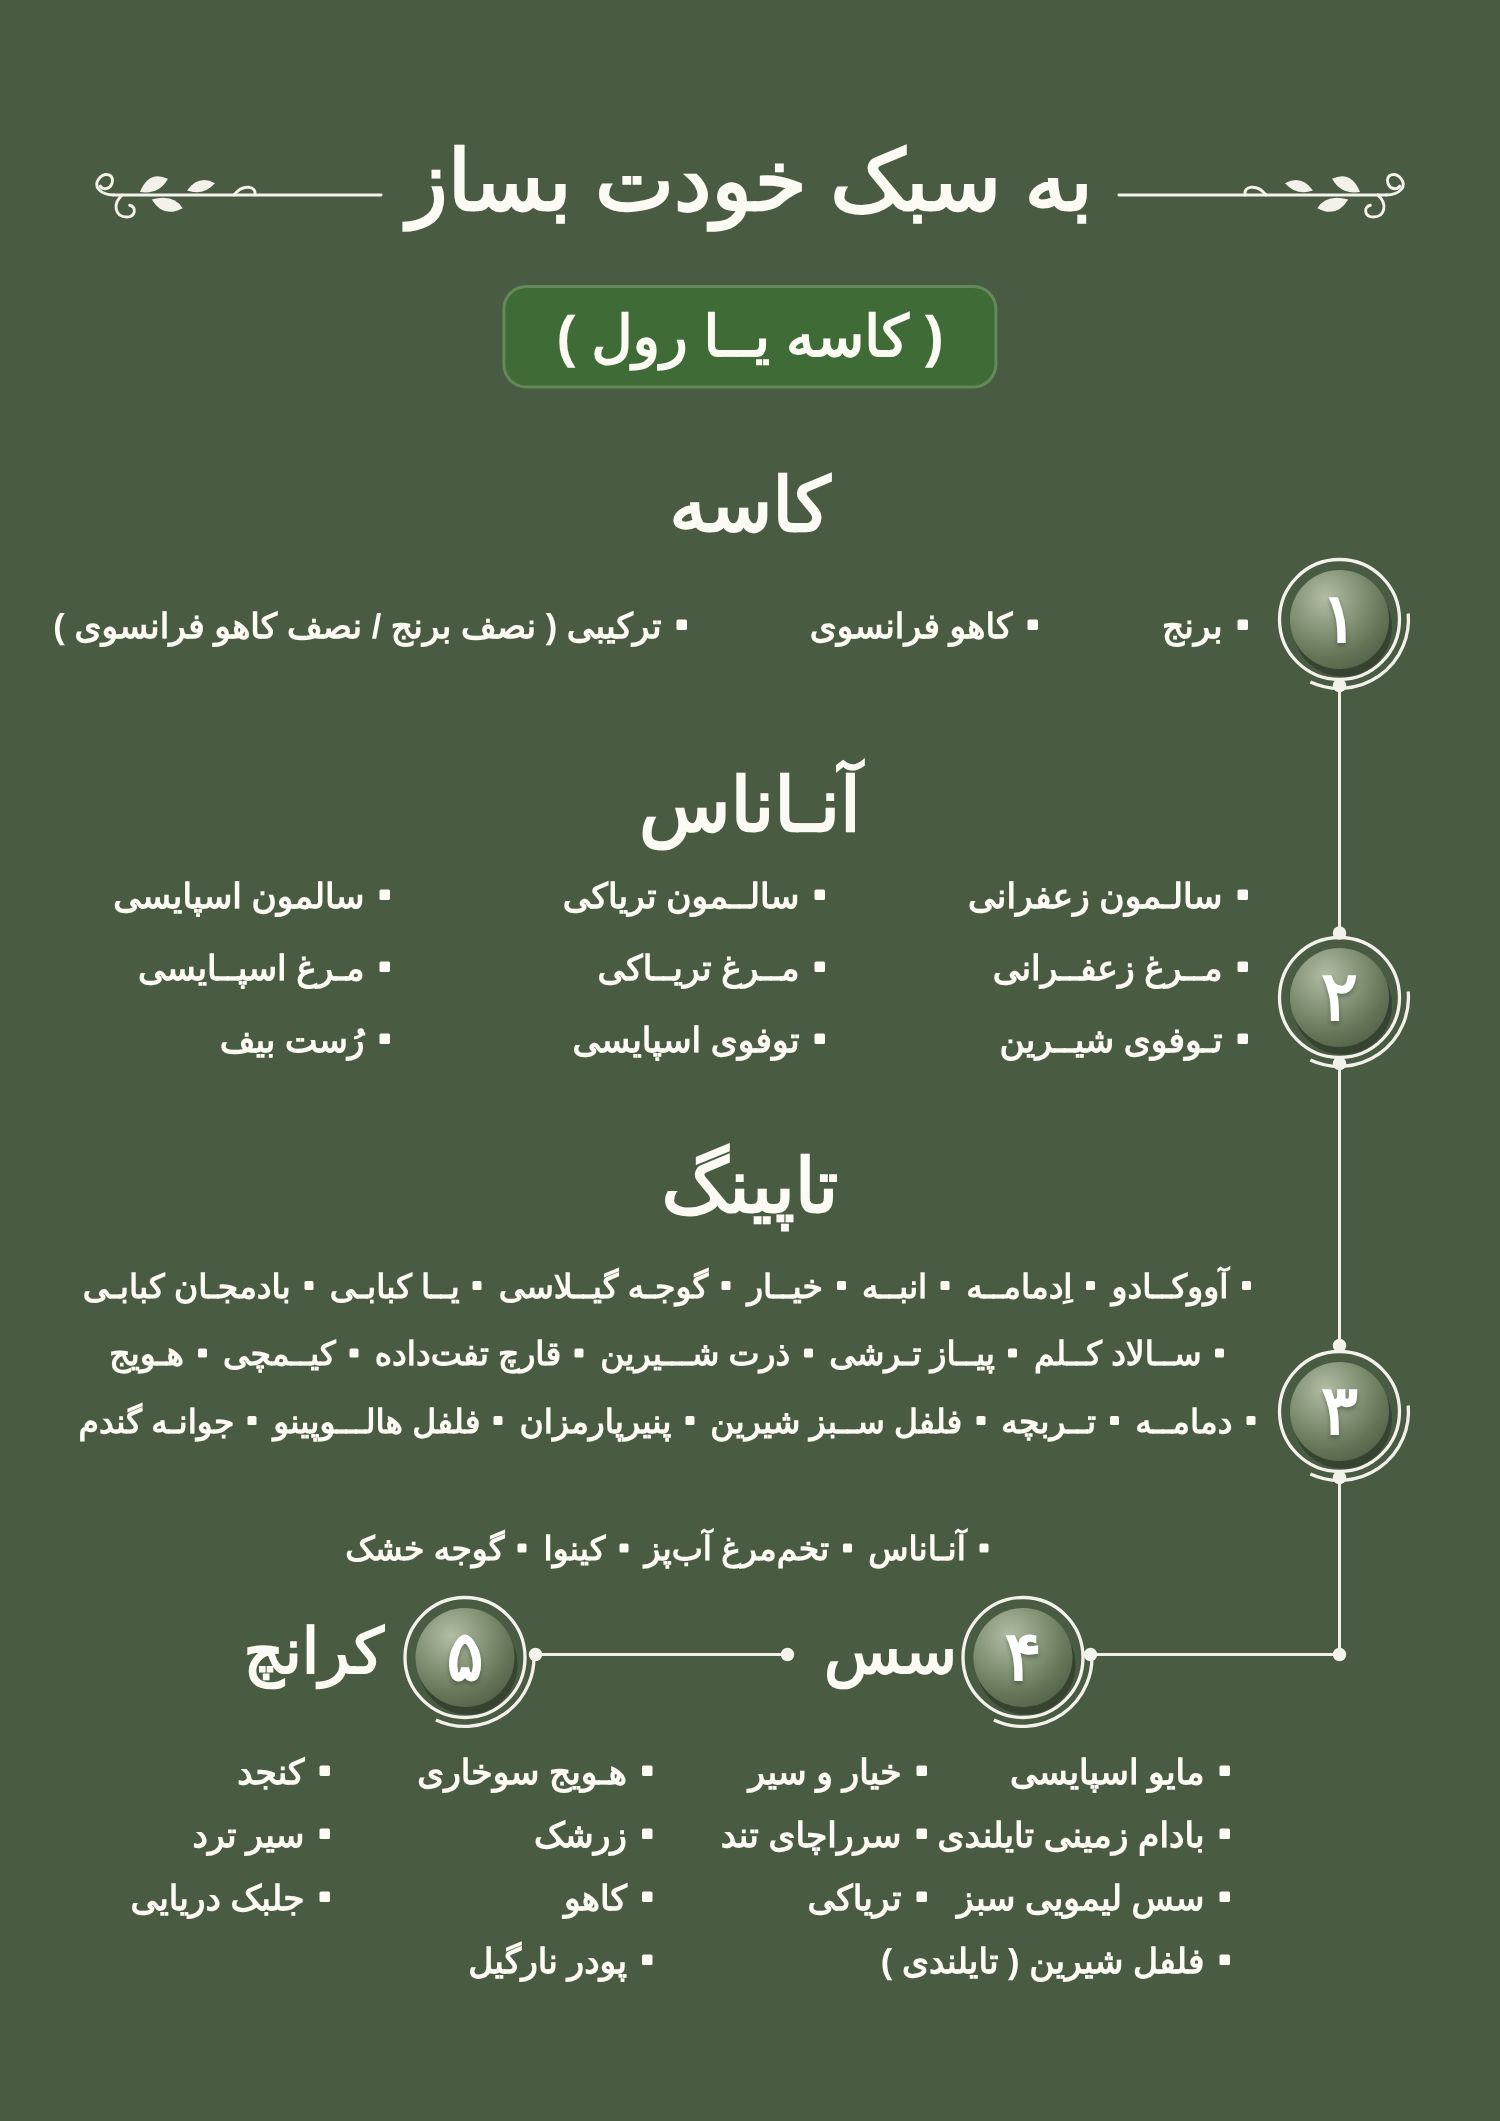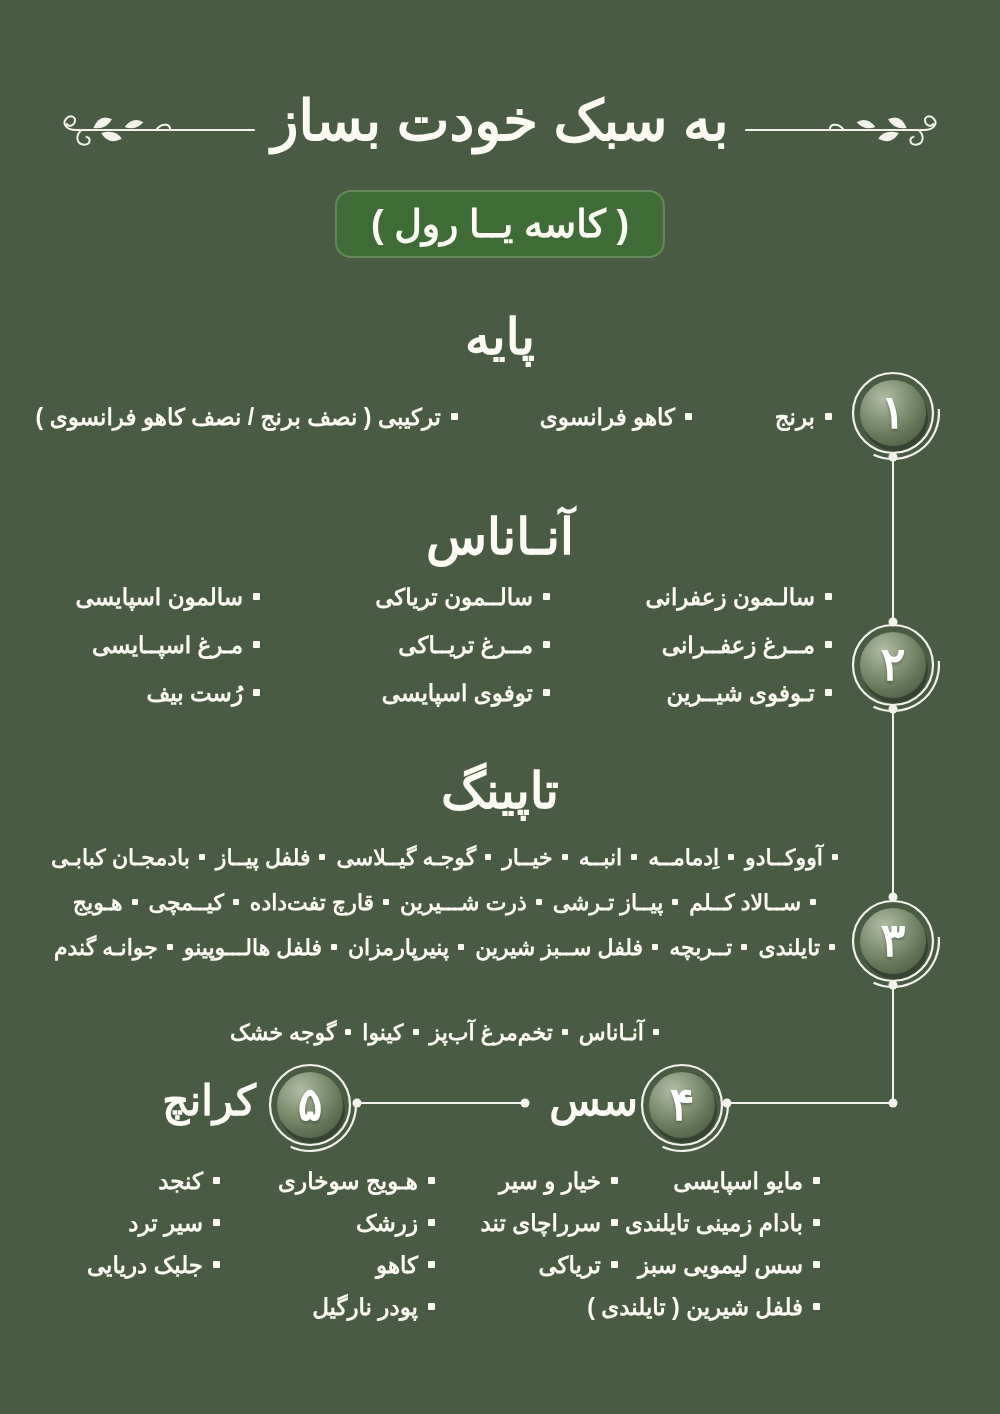--- a/index.html
+++ b/index.html
@@ -168,47 +168,47 @@
     <svg viewBox="0 0 100 100">
       <circle cx="52" cy="55" r="33" fill="rgba(20,30,15,0.38)"></circle>
       <circle cx="50" cy="50" r="40" fill="none" stroke="#f2f2ea" stroke-width="2.2"></circle>
       <path d="M 95.8 46 A 46 46 0 0 1 30.6 91.7" fill="none" stroke="#f2f2ea" stroke-width="2.2"></path>
       <circle cx="50" cy="50" r="33" fill="url(#sphereGrad)"></circle>
     </svg>
     <div class="num">۵</div>
   </div>
 
   
-  <div class="sec-title" style="top:308px;">پایه</div>
+  <div class="sec-title" style="top:308px;">کاسه</div>
   <div class="item" style="top:404px;right:168px;"><span class="sq"></span><span>برنج</span></div>
   <div class="item" style="top:404px;right:308px;"><span class="sq"></span><span>کاهو فرانسوی</span></div>
   <div class="item" style="top:404px;right:542px;"><span class="sq"></span><span>ترکیبی ( نصف برنج / نصف کاهو فرانسوی )</span></div>
 
   
   <div class="sec-title" style="top:508px;">آنـاناس</div>
   <div class="item" style="top:584px;right:168px;"><span class="sq"></span><span>سالـمون زعفرانی</span></div>
   <div class="item" style="top:632px;right:168px;"><span class="sq"></span><span>مــرغ زعفــرانی</span></div>
   <div class="item" style="top:680px;right:168px;"><span class="sq"></span><span>تـوفوی شیــرین</span></div>
   <div class="item" style="top:584px;right:450px;"><span class="sq"></span><span>سالــمون تریاکی</span></div>
   <div class="item" style="top:632px;right:450px;"><span class="sq"></span><span>مــرغ تریــاکی</span></div>
   <div class="item" style="top:680px;right:450px;"><span class="sq"></span><span>توفوی اسپایسی</span></div>
   <div class="item" style="top:584px;right:740px;"><span class="sq"></span><span>سالمون اسپایسی</span></div>
   <div class="item" style="top:632px;right:740px;"><span class="sq"></span><span>مـرغ اسپــایسی</span></div>
   <div class="item" style="top:680px;right:740px;"><span class="sq"></span><span>رُست بیف</span></div>
 
   
   <div class="sec-title" style="top:762px;">تاپینگ</div>
   <div class="topline" style="top:845px;">
-    <span class="sq"></span><span>آووکــادو</span><span class="sq"></span><span>اِدمامــه</span><span class="sq"></span><span>انبــه</span><span class="sq"></span><span>خیــار</span><span class="sq"></span><span>گوجـه گیــلاسی</span><span class="sq"></span><span>فلفل پیــاز</span><span class="sq"></span><span>بادمجـان کبابـی</span>
+    <span class="sq"></span><span>آووکــادو</span><span class="sq"></span><span>اِدمامــه</span><span class="sq"></span><span>انبــه</span><span class="sq"></span><span>خیــار</span><span class="sq"></span><span>گوجـه گیــلاسی</span><span class="sq"></span><span>یــا کبابـی</span><span class="sq"></span><span>بادمجـان کبابـی</span>
   </div>
   <div class="topline" style="top:890px;">
     <span class="sq"></span><span>ســالاد کــلم</span><span class="sq"></span><span>پیــاز تـرشی</span><span class="sq"></span><span>ذرت شـــیرین</span><span class="sq"></span><span>قارچ تفت‌داده</span><span class="sq"></span><span>کیــمچی</span><span class="sq"></span><span>هـویج</span>
   </div>
   <div class="topline" style="top:935px;">
-    <span class="sq"></span><span>تایلندی</span><span class="sq"></span><span>تــربچه</span><span class="sq"></span><span>فلفل ســبز شیرین</span><span class="sq"></span><span>پنیرپارمزان</span><span class="sq"></span><span>فلفل هالـــوپینو</span><span class="sq"></span><span>جوانـه گندم</span>
+    <span class="sq"></span><span>دمامــه</span><span class="sq"></span><span>تــربچه</span><span class="sq"></span><span>فلفل ســبز شیرین</span><span class="sq"></span><span>پنیرپارمزان</span><span class="sq"></span><span>فلفل هالـــوپینو</span><span class="sq"></span><span>جوانـه گندم</span>
   </div>
   <div class="topline" style="top:1020px;">
     <span class="sq"></span><span>آنـاناس</span><span class="sq"></span><span>تخم‌مرغ آب‌پز</span><span class="sq"></span><span>کینوا</span><span class="sq"></span><span>گوجه خشک</span>
   </div>
 
   
   <div class="sec-title side" style="top:1076px;right:362px;">سس</div>
   <div class="item" style="top:1168px;right:180px;"><span class="sq"></span><span>مایو اسپایسی</span></div>
   <div class="item" style="top:1210px;right:180px;"><span class="sq"></span><span>بادام زمینی تایلندی</span></div>
   <div class="item" style="top:1252px;right:180px;"><span class="sq"></span><span>سس لیمویی سبز</span></div>

